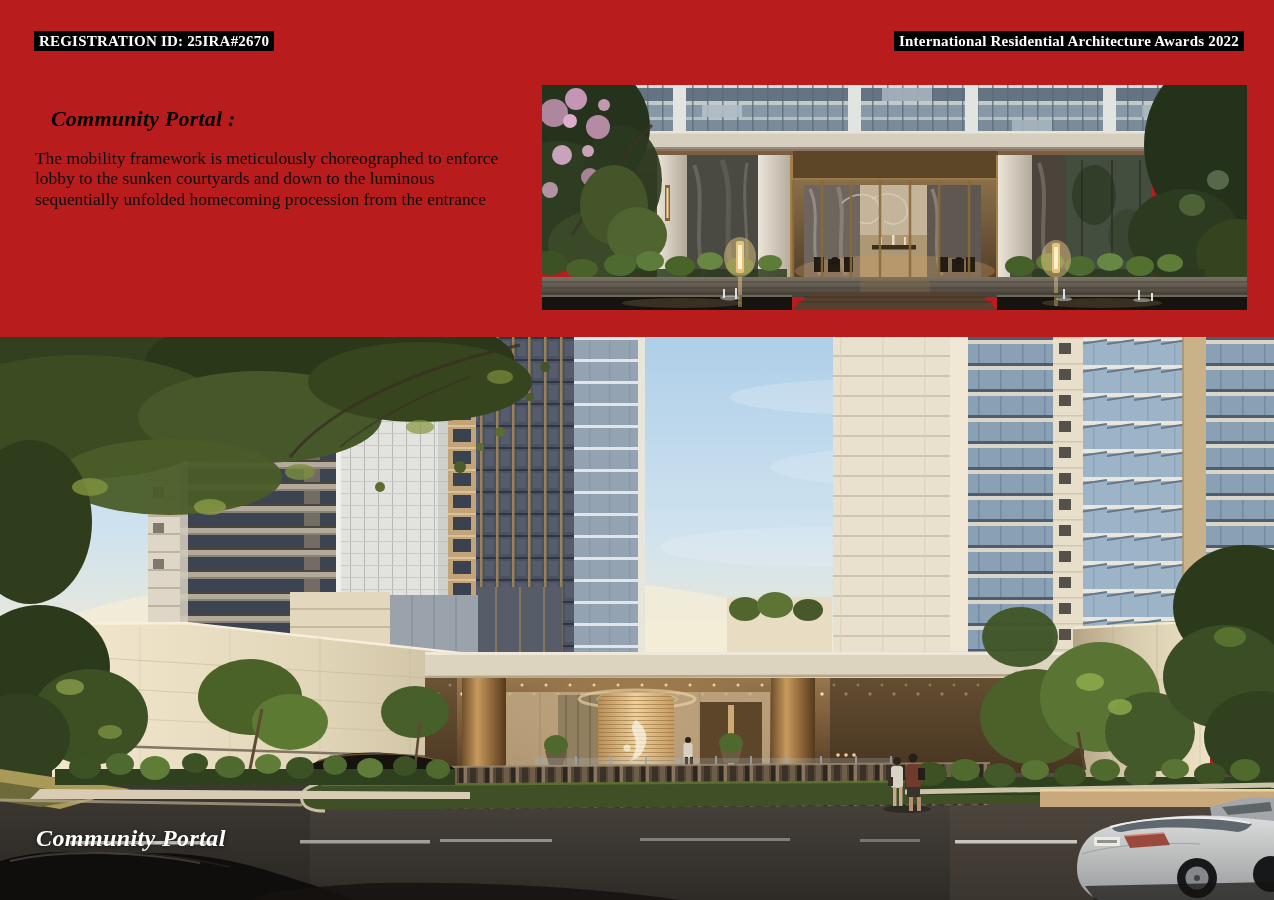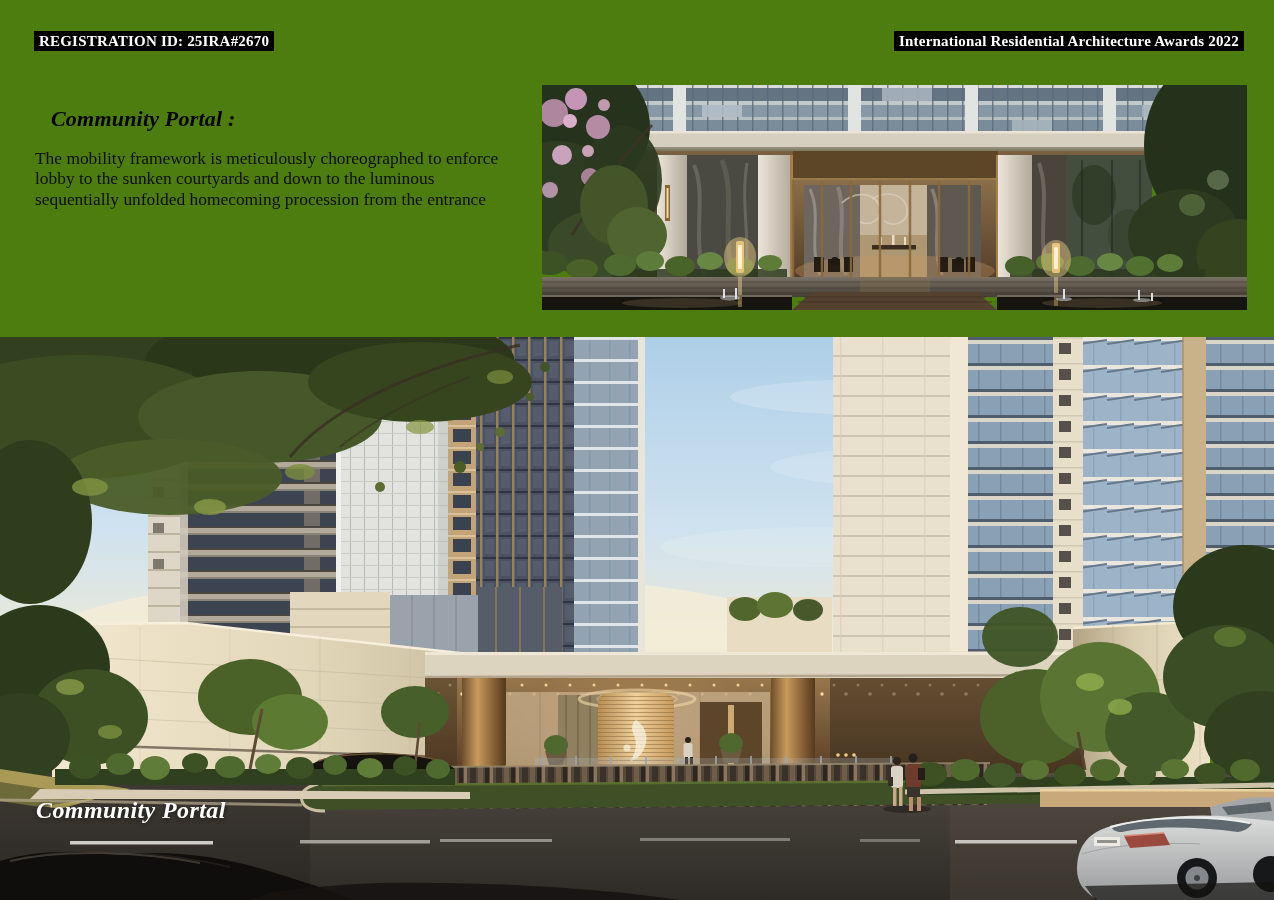--- a/index.html
+++ b/index.html
@@ -1,29 +1,29 @@
 <!DOCTYPE html>
 <html><head>
 <meta charset="utf-8">
 <style>
   html,body{margin:0;padding:0;background:#888;}
-  .page{position:relative;width:1274px;height:900px;background:#4d7c0f;overflow:hidden;
+  .page{position:relative;width:1274px;height:900px;background:#b91c1c;overflow:hidden;
         font-family:"Liberation Serif", serif;margin:0 auto;}
   .badge{position:absolute;top:31px;height:20px;line-height:20px;background:#000;color:#fff;
          font-weight:700;font-size:15px;padding:0 5px;white-space:nowrap;letter-spacing:.2px;}
   .badge-left{left:34px;}
   .badge-right{right:30px;}
   .intro{position:absolute;left:35px;top:90px;width:480px;}
   .intro h1{margin:16px;font-size:22px;font-weight:700;font-style:italic;color:#000;letter-spacing:.2px;}
   .intro .body{margin-top:14px;font-size:17.4px;line-height:20.4px;color:#0d0d0d;}
   figure{position:absolute;margin:0;padding:0;}
   figure.lobby{left:542px;top:85px;width:705px;height:225px;}
   figure.portal{left:0;top:337px;width:1274px;height:563px;}
   figure svg{display:block;width:100%;height:100%;}
-  .caption{position:absolute;left:36px;top:797px;font-size:24px;font-weight:700;font-style:italic;
+  .caption{position:absolute;left:36px;top:825px;font-size:24px;font-weight:700;font-style:italic;
            color:#fff;letter-spacing:.4px;text-shadow:0 1px 4px rgba(0,0,0,.55);}
 </style>
 </head>
 <body>
 
 <div class="page">
 
   <div class="badge badge-left">REGISTRATION ID: 25IRA#2670</div>
   <div class="badge badge-right">International Residential Architecture Awards 2022</div>
 

